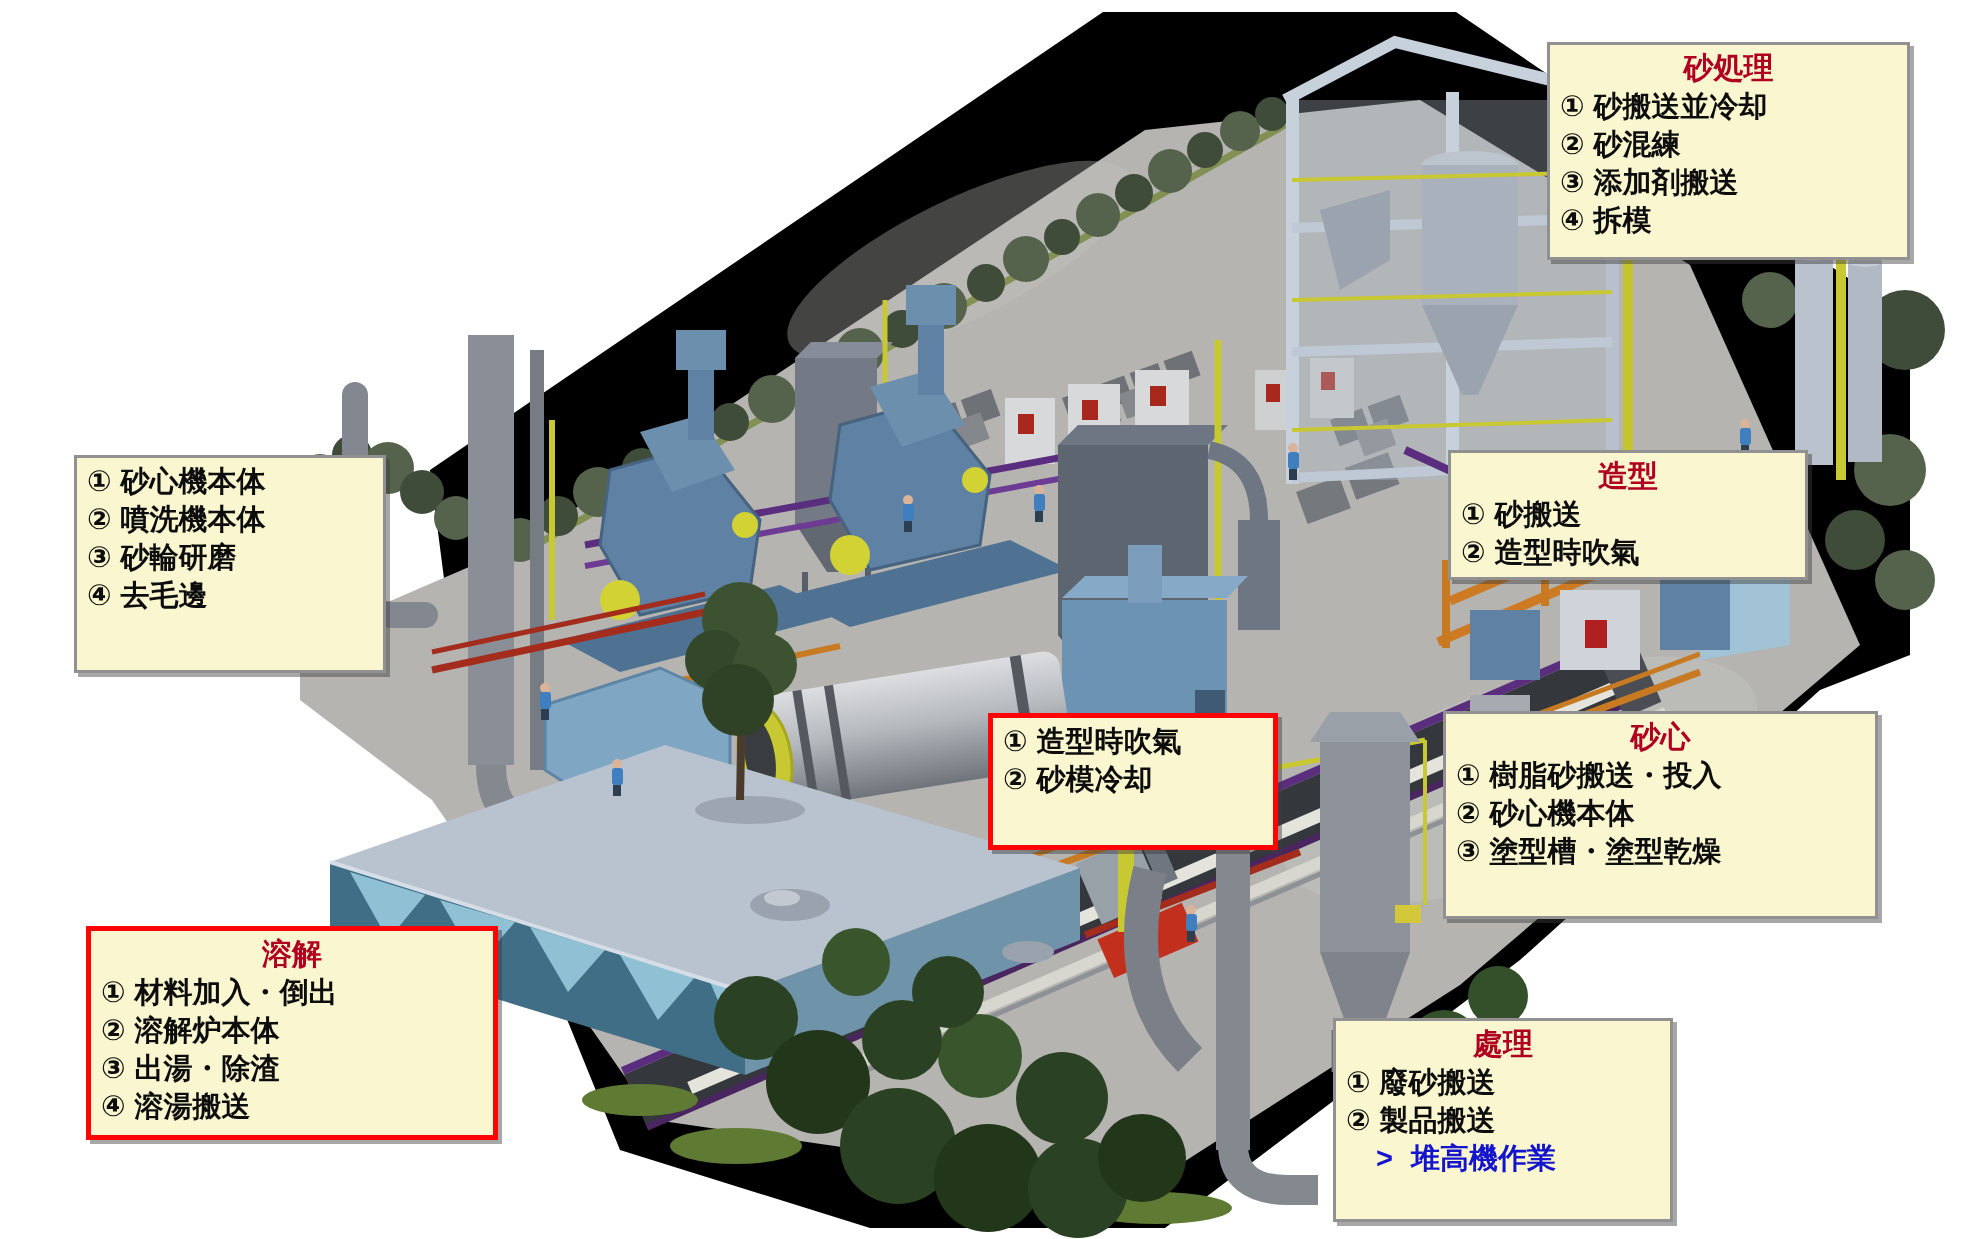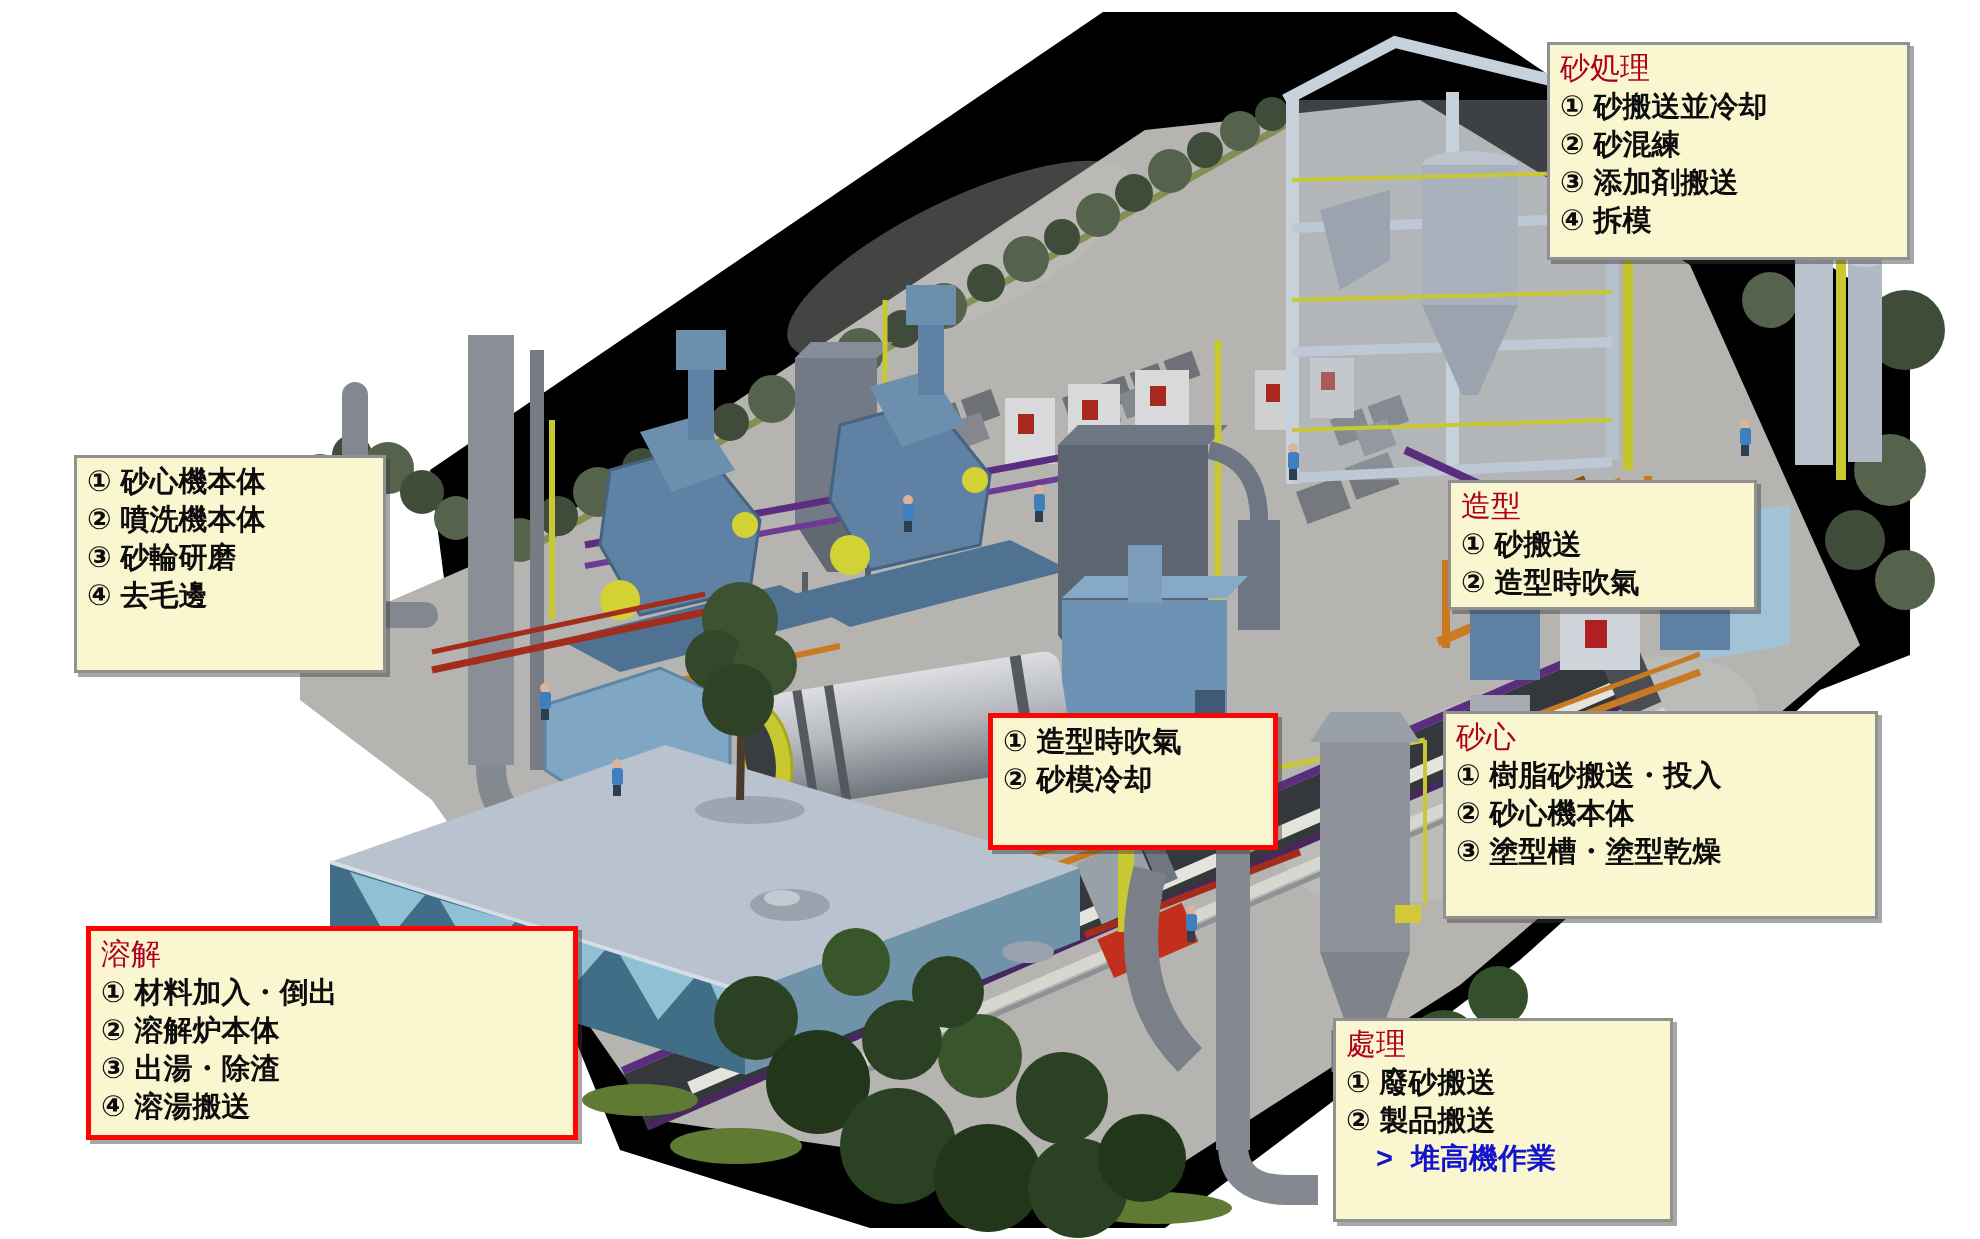--- a/index.html
+++ b/index.html
@@ -3,21 +3,21 @@
 <meta charset="utf-8">
 <style>
   html,body{margin:0;padding:0;background:#fff;}
   .stage{position:relative;width:1980px;height:1239px;background:#fff;overflow:hidden;
          font-family:"Liberation Sans","DejaVu Sans",sans-serif;}
   .scene-svg{position:absolute;left:0;top:0;}
   .callout{position:absolute;background:#faf7d0;border:3px solid #919191;
            box-shadow:4px 4px 0 rgba(60,60,60,0.45);box-sizing:border-box;
            padding:4px 10px;}
   .callout.red{border:5px solid #fe0404;}
-  .callout .title{color:#b00021;font-weight:normal;font-size:30px;line-height:38px;}
+  .callout .title{text-align:center;color:#b00021;font-weight:bold;font-size:30px;line-height:38px;}
   .callout .item{display:flex;align-items:baseline;font-size:29px;font-weight:bold;
                  color:#0d0d0d;line-height:38px;white-space:nowrap;}
   .callout .num{margin-right:9px;}
   .callout .note{color:#1414cc;padding-left:30px;}
   .callout .note .num{margin-right:18px;}
 </style>
 </head>
 <body>
 
 <div class="stage">
@@ -383,21 +383,21 @@
     <div class="item">
         <span class="num">③</span>
         <span>砂輪研磨</span>
       </div>
     <div class="item">
         <span class="num">④</span>
         <span>去毛邊</span>
       </div>
   </div>
 
-  <div class="callout" style="left:1448px;top:480px;width:309px;height:130px">
+  <div class="callout" style="left:1448px;top:450px;width:360px;height:130px">
     <div class="title">造型</div>
     <div class="item">
         <span class="num">①</span>
         <span>砂搬送</span>
       </div>
     <div class="item">
         <span class="num">②</span>
         <span>造型時吹氣</span>
       </div>
   </div>
@@ -422,21 +422,21 @@
     <div class="item">
         <span class="num">②</span>
         <span>砂心機本体</span>
       </div>
     <div class="item">
         <span class="num">③</span>
         <span>塗型槽・塗型乾燥</span>
       </div>
   </div>
 
-  <div class="callout red" style="left:86px;top:926px;width:492px;height:214px">
+  <div class="callout red" style="left:86px;top:926px;width:412px;height:214px">
     <div class="title">溶解</div>
     <div class="item">
         <span class="num">①</span>
         <span>材料加入・倒出</span>
       </div>
     <div class="item">
         <span class="num">②</span>
         <span>溶解炉本体</span>
       </div>
     <div class="item">

